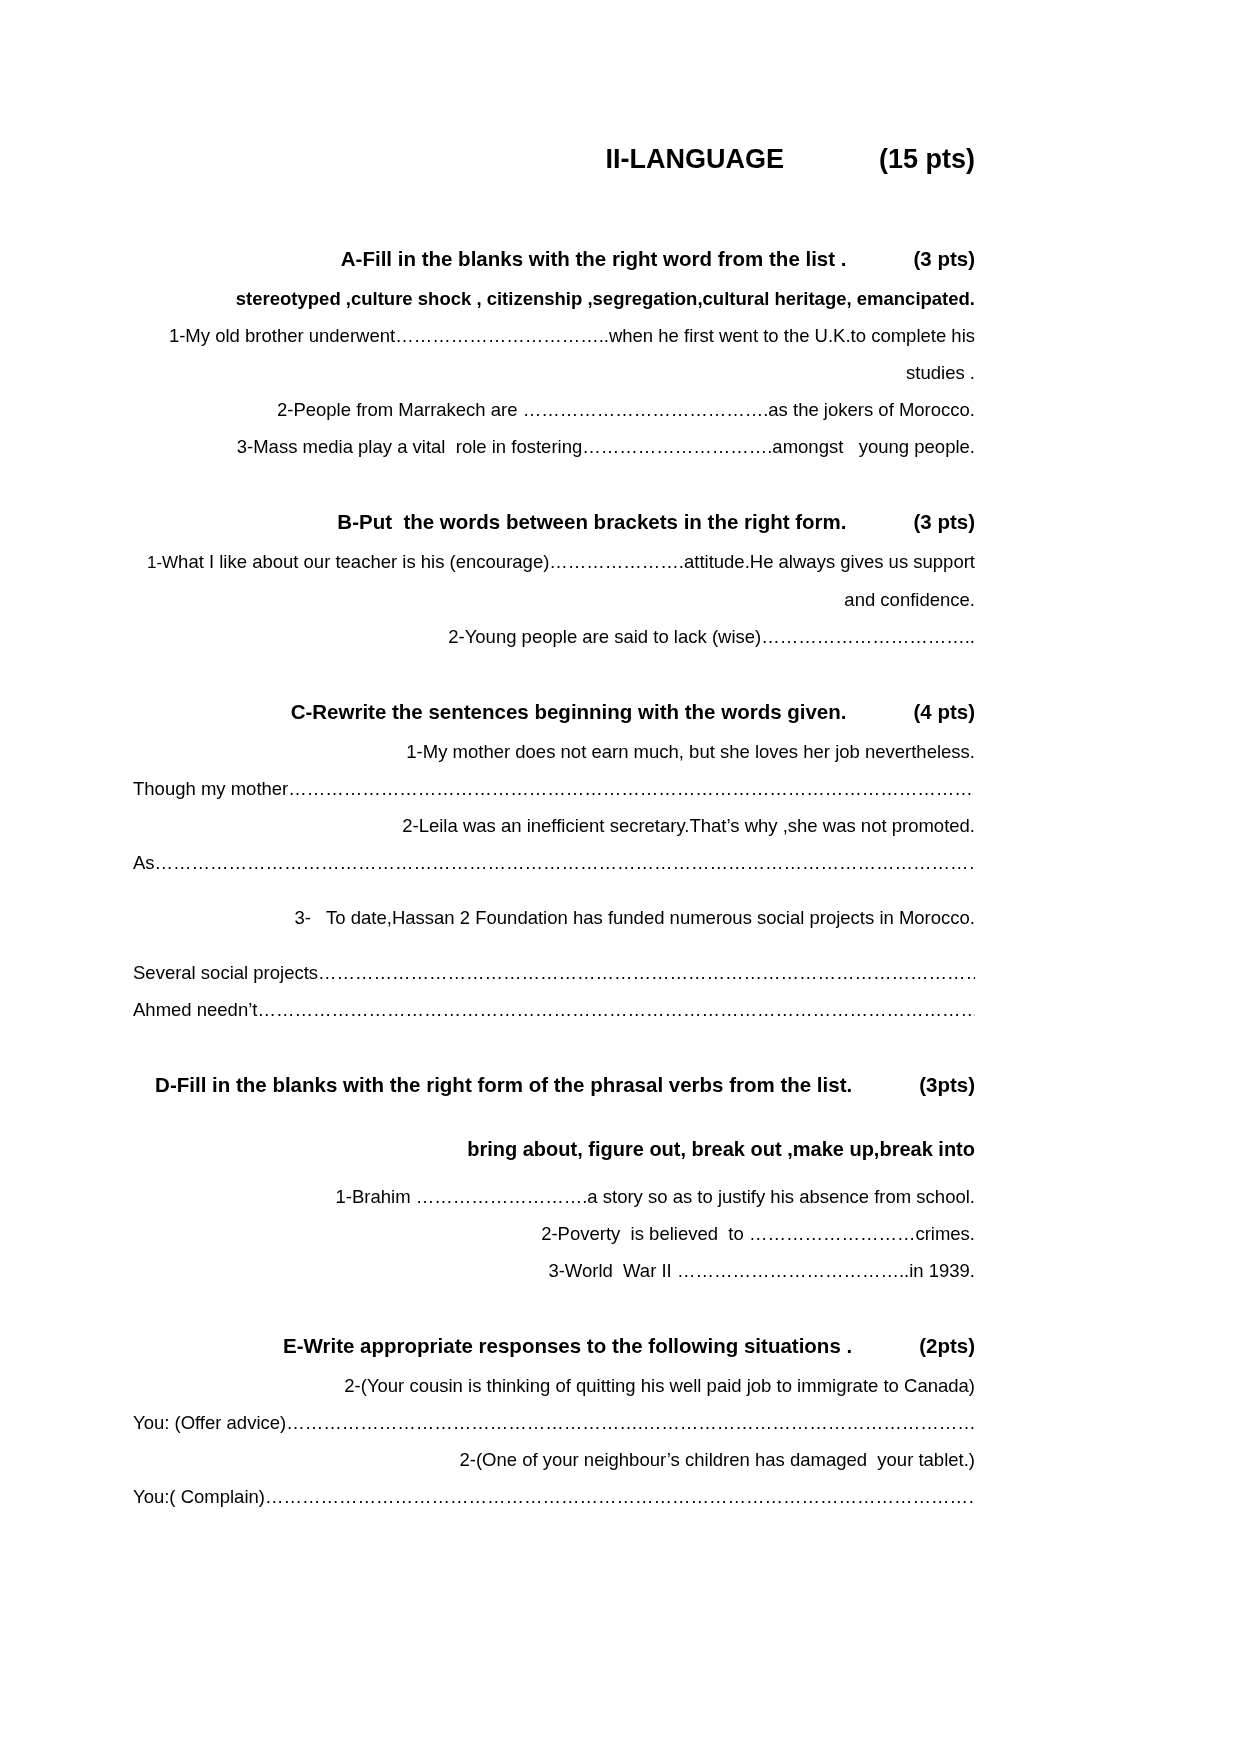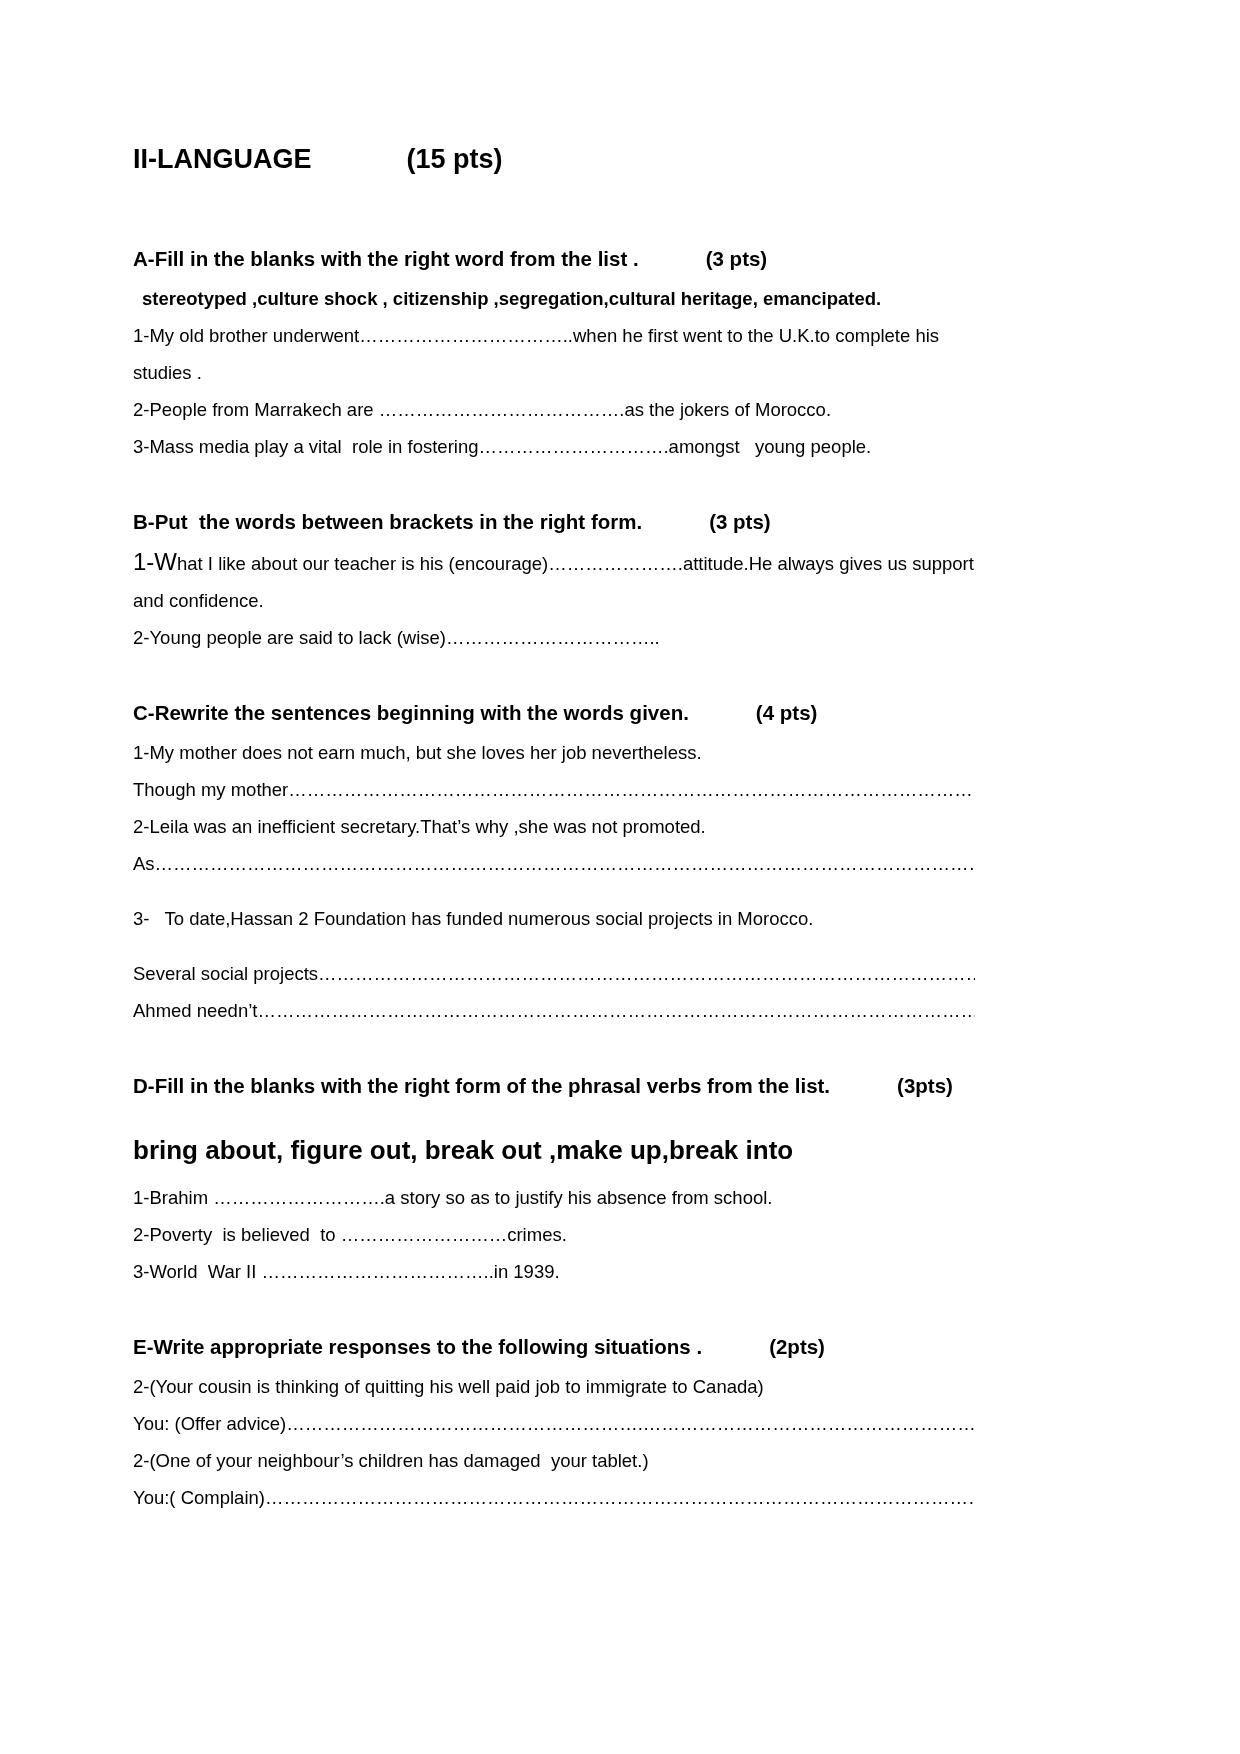--- a/index.html
+++ b/index.html
@@ -6,20 +6,21 @@
   .page {
     width: 1108px;
     height: 1754px;
     box-sizing: border-box;
     padding: 142px 133px 60px 133px;
     background: #ffffff;
     color: #000000;
     font-family: "Liberation Sans", sans-serif;
     font-size: 18.5px;
     overflow: hidden;
+    text-align: right;
   }
   .title {
     font-size: 27px;
     font-weight: 700;
     margin: 0 0 64px 0;
     line-height: 34px;
     white-space: pre;
   }
   .title .pts { margin-left: 95px; }
   .heading {
@@ -42,26 +43,26 @@
   .gap-top { margin-top: 18px; }
   .word-list-a {
     font-weight: 700;
     margin: 0;
     padding-left: 9px;
     line-height: 37px;
     white-space: pre-wrap;
   }
   .word-list-d {
     font-weight: 700;
-    font-size: 26px;
+    font-size: 20px;
     margin: 28px 0 10px 0;
     line-height: 37px;
     white-space: pre-wrap;
   }
-  .lead-big { font-size: 24px; margin-top: 36px; }
+  .lead-big { font-size: 17px; margin-top: 36px; }
 </style>
 </head>
 <body>
 
 <div class="page">
 
   <p class="title"><span>II-LANGUAGE</span><span class="pts">(15 pts)</span></p>
 
   <div>
     <p class="heading"><span>A-Fill in the blanks with the right word from the list .</span><span class="pts">(3 pts)</span></p>

